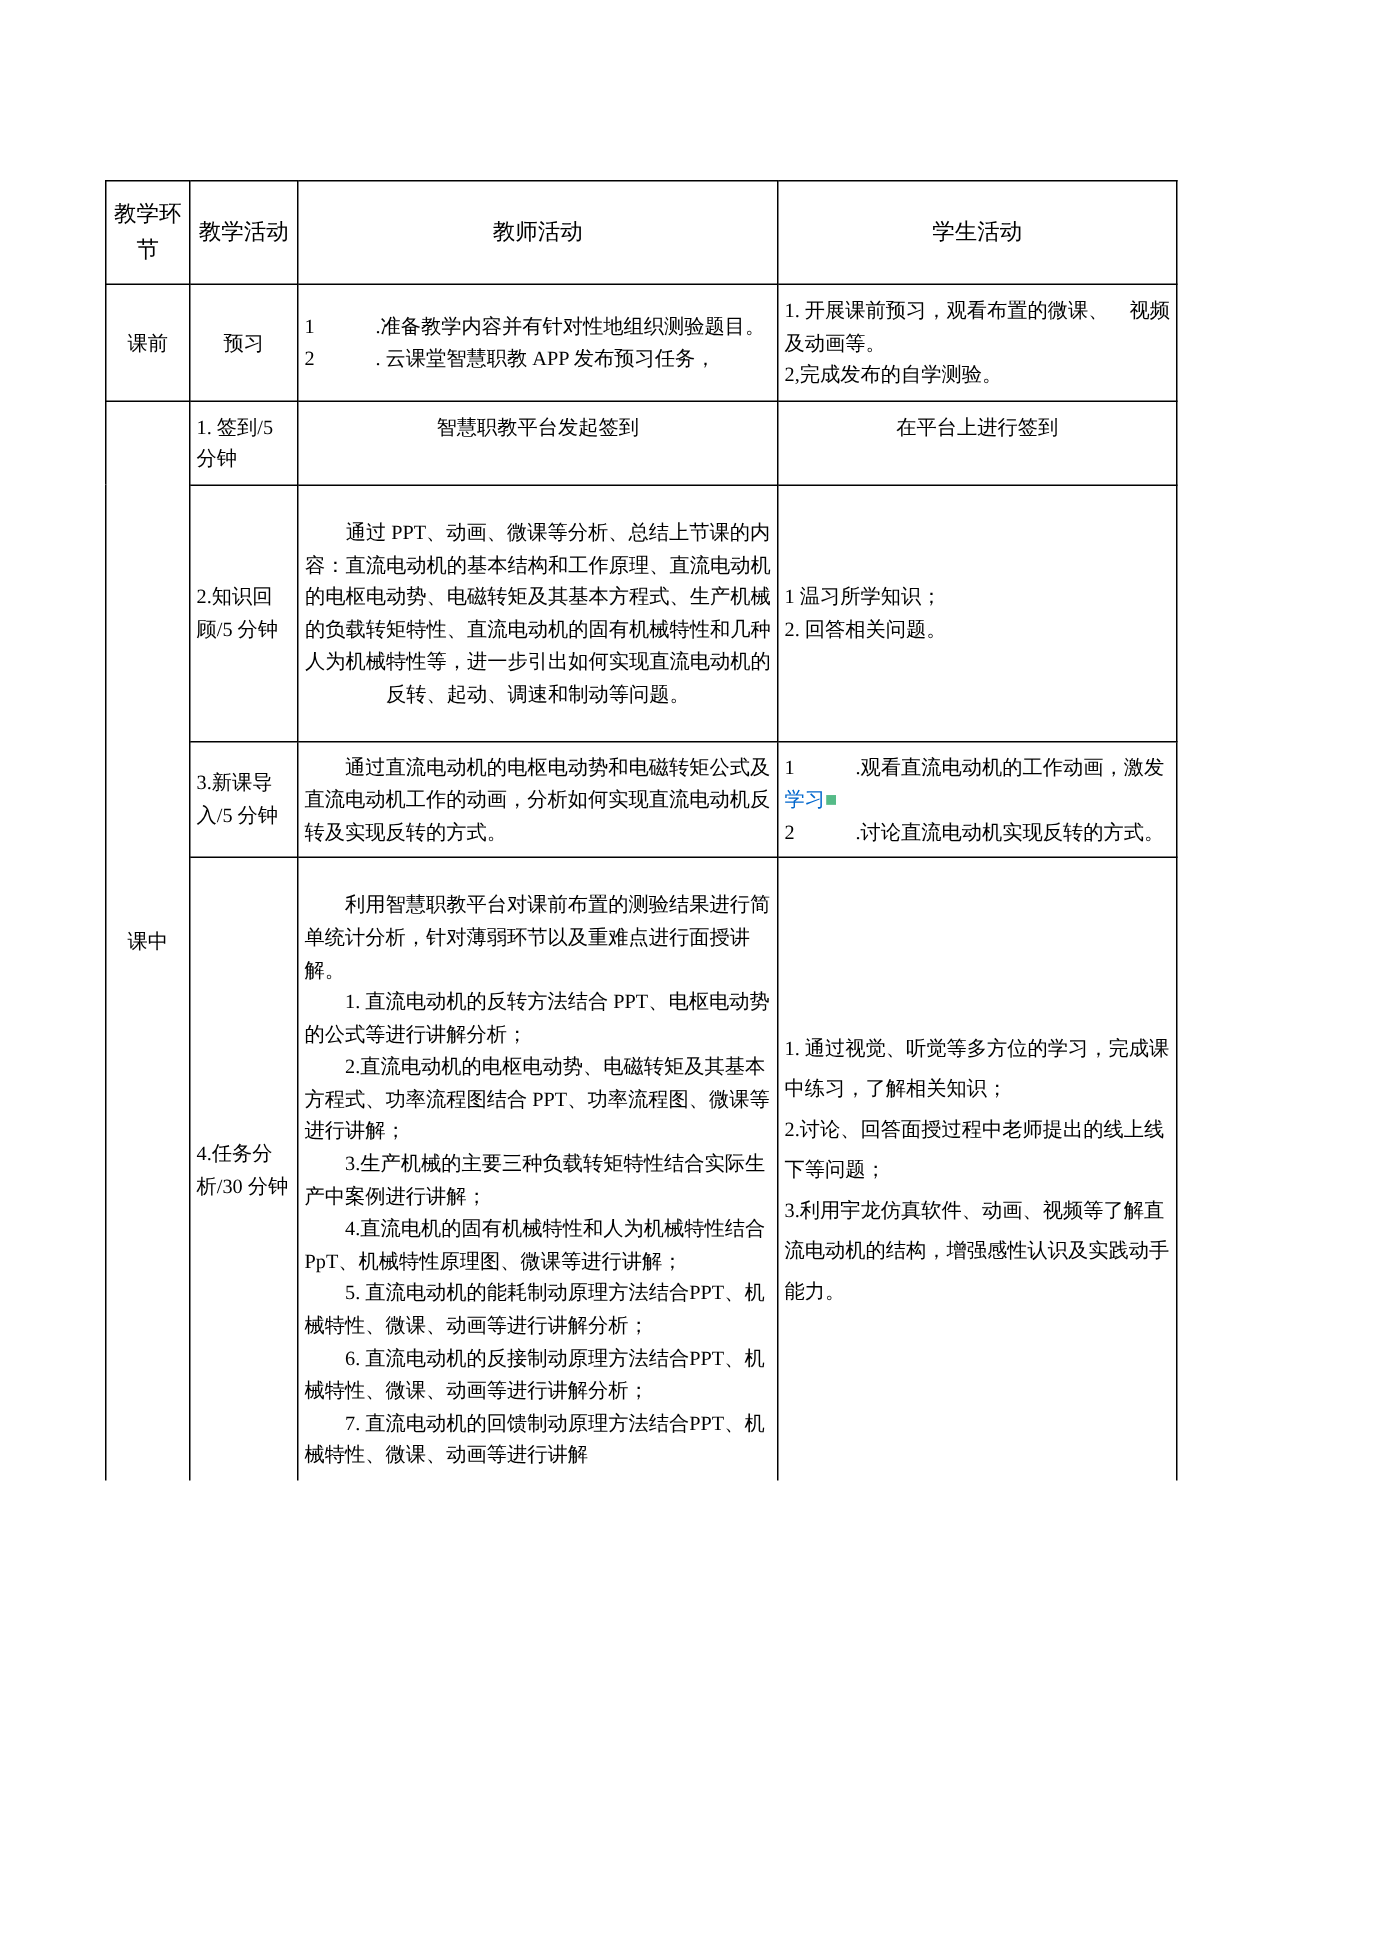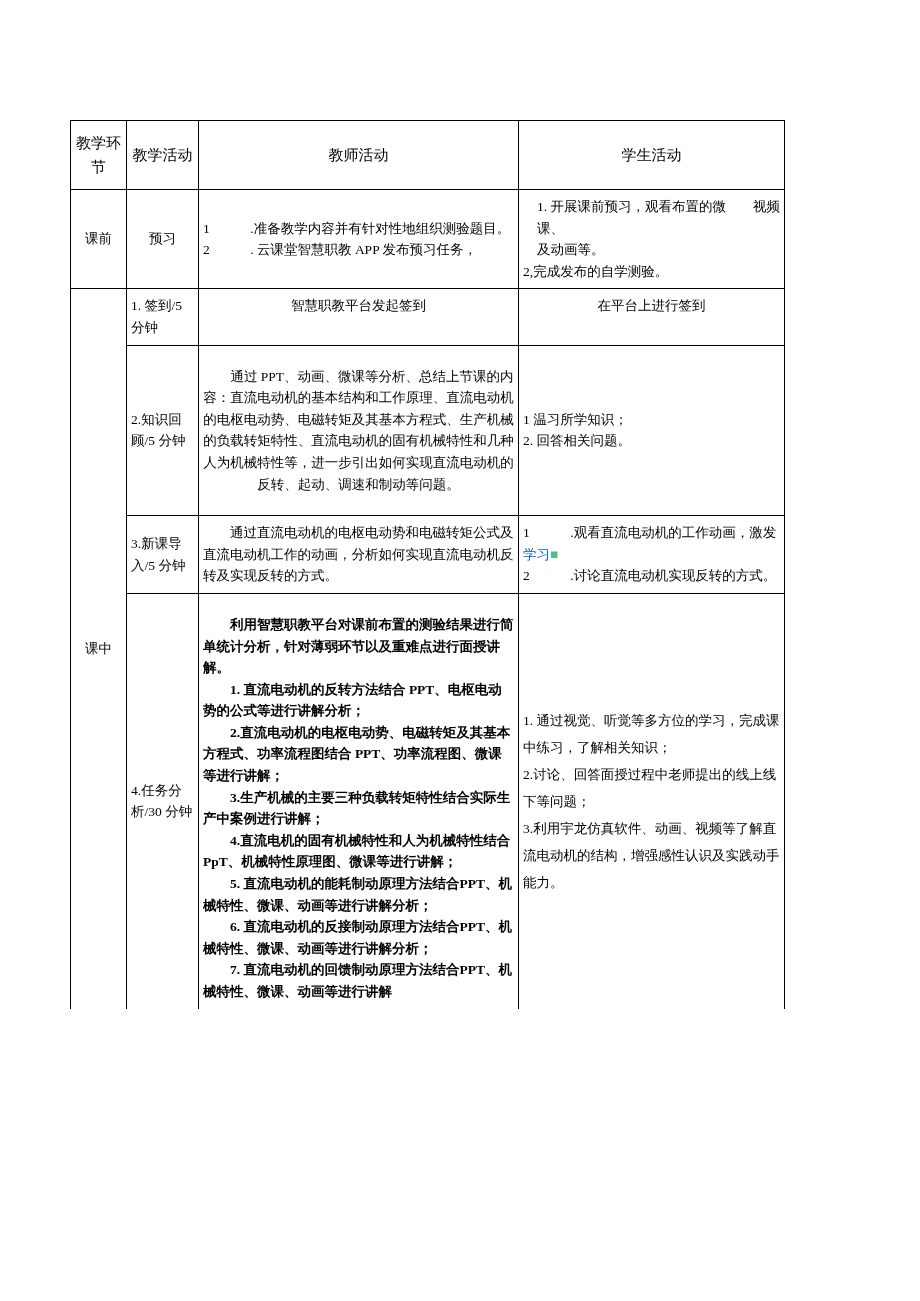--- a/index.html
+++ b/index.html
@@ -72,21 +72,21 @@
     <td class="center">课前</td>
     <td class="center">预习</td>
     <td>
       <div class="teacher-block">
         <p>1　　　.准备教学内容并有针对性地组织测验题目。</p>
         <p>2　　　. 云课堂智慧职教 APP 发布预习任务，</p>
       </div>
     </td>
     <td>
       <div class="student-block">
-        <div style="display:flex;justify-content:center;align-items:flex-start;margin-left:14px;">
+        <div style="display:flex;justify-content:center;align-items:flex-start;">
           <div style="flex:1;">
             <p>1. 开展课前预习，观看布置的微课、</p>
             <p>及动画等。</p>
           </div>
           <span style="padding-left:6px;">视频</span>
         </div>
         <p>2,完成发布的自学测验。</p>
       </div>
     </td>
   </tr>
@@ -126,21 +126,21 @@
         <p>
           <span class="link">学习</span><span style="color:#5b8;">■</span>
         </p>
         <p>2　　　.讨论直流电动机实现反转的方式。</p>
       </div>
     </td>
   </tr>
 
   <tr>
     <td class="no-bottom">4.任务分析/30 分钟</td>
-    <td class="no-bottom" style="padding-top:20px;font-weight:bold;">
+    <td class="no-bottom" style="padding-top:20px;">
       <div class="teacher-block">
         <p>　　利用智慧职教平台对课前布置的测验结果进行简单统计分析，针对薄弱环节以及重难点进行面授讲解。</p>
         <p>　　1. 直流电动机的反转方法结合 PPT、电枢电动势的公式等进行讲解分析；</p>
         <p>　　2.直流电动机的电枢电动势、电磁转矩及其基本方程式、功率流程图结合 PPT、功率流程图、微课等进行讲解；</p>
         <p>　　3.生产机械的主要三种负载转矩特性结合实际生产中案例进行讲解；</p>
         <p>　　4.直流电机的固有机械特性和人为机械特性结合 PpT、机械特性原理图、微课等进行讲解；</p>
         <p>　　5. 直流电动机的能耗制动原理方法结合PPT、机械特性、微课、动画等进行讲解分析；</p>
         <p>　　6. 直流电动机的反接制动原理方法结合PPT、机械特性、微课、动画等进行讲解分析；</p>
         <p>　　7. 直流电动机的回馈制动原理方法结合PPT、机械特性、微课、动画等进行讲解</p>
       </div>

